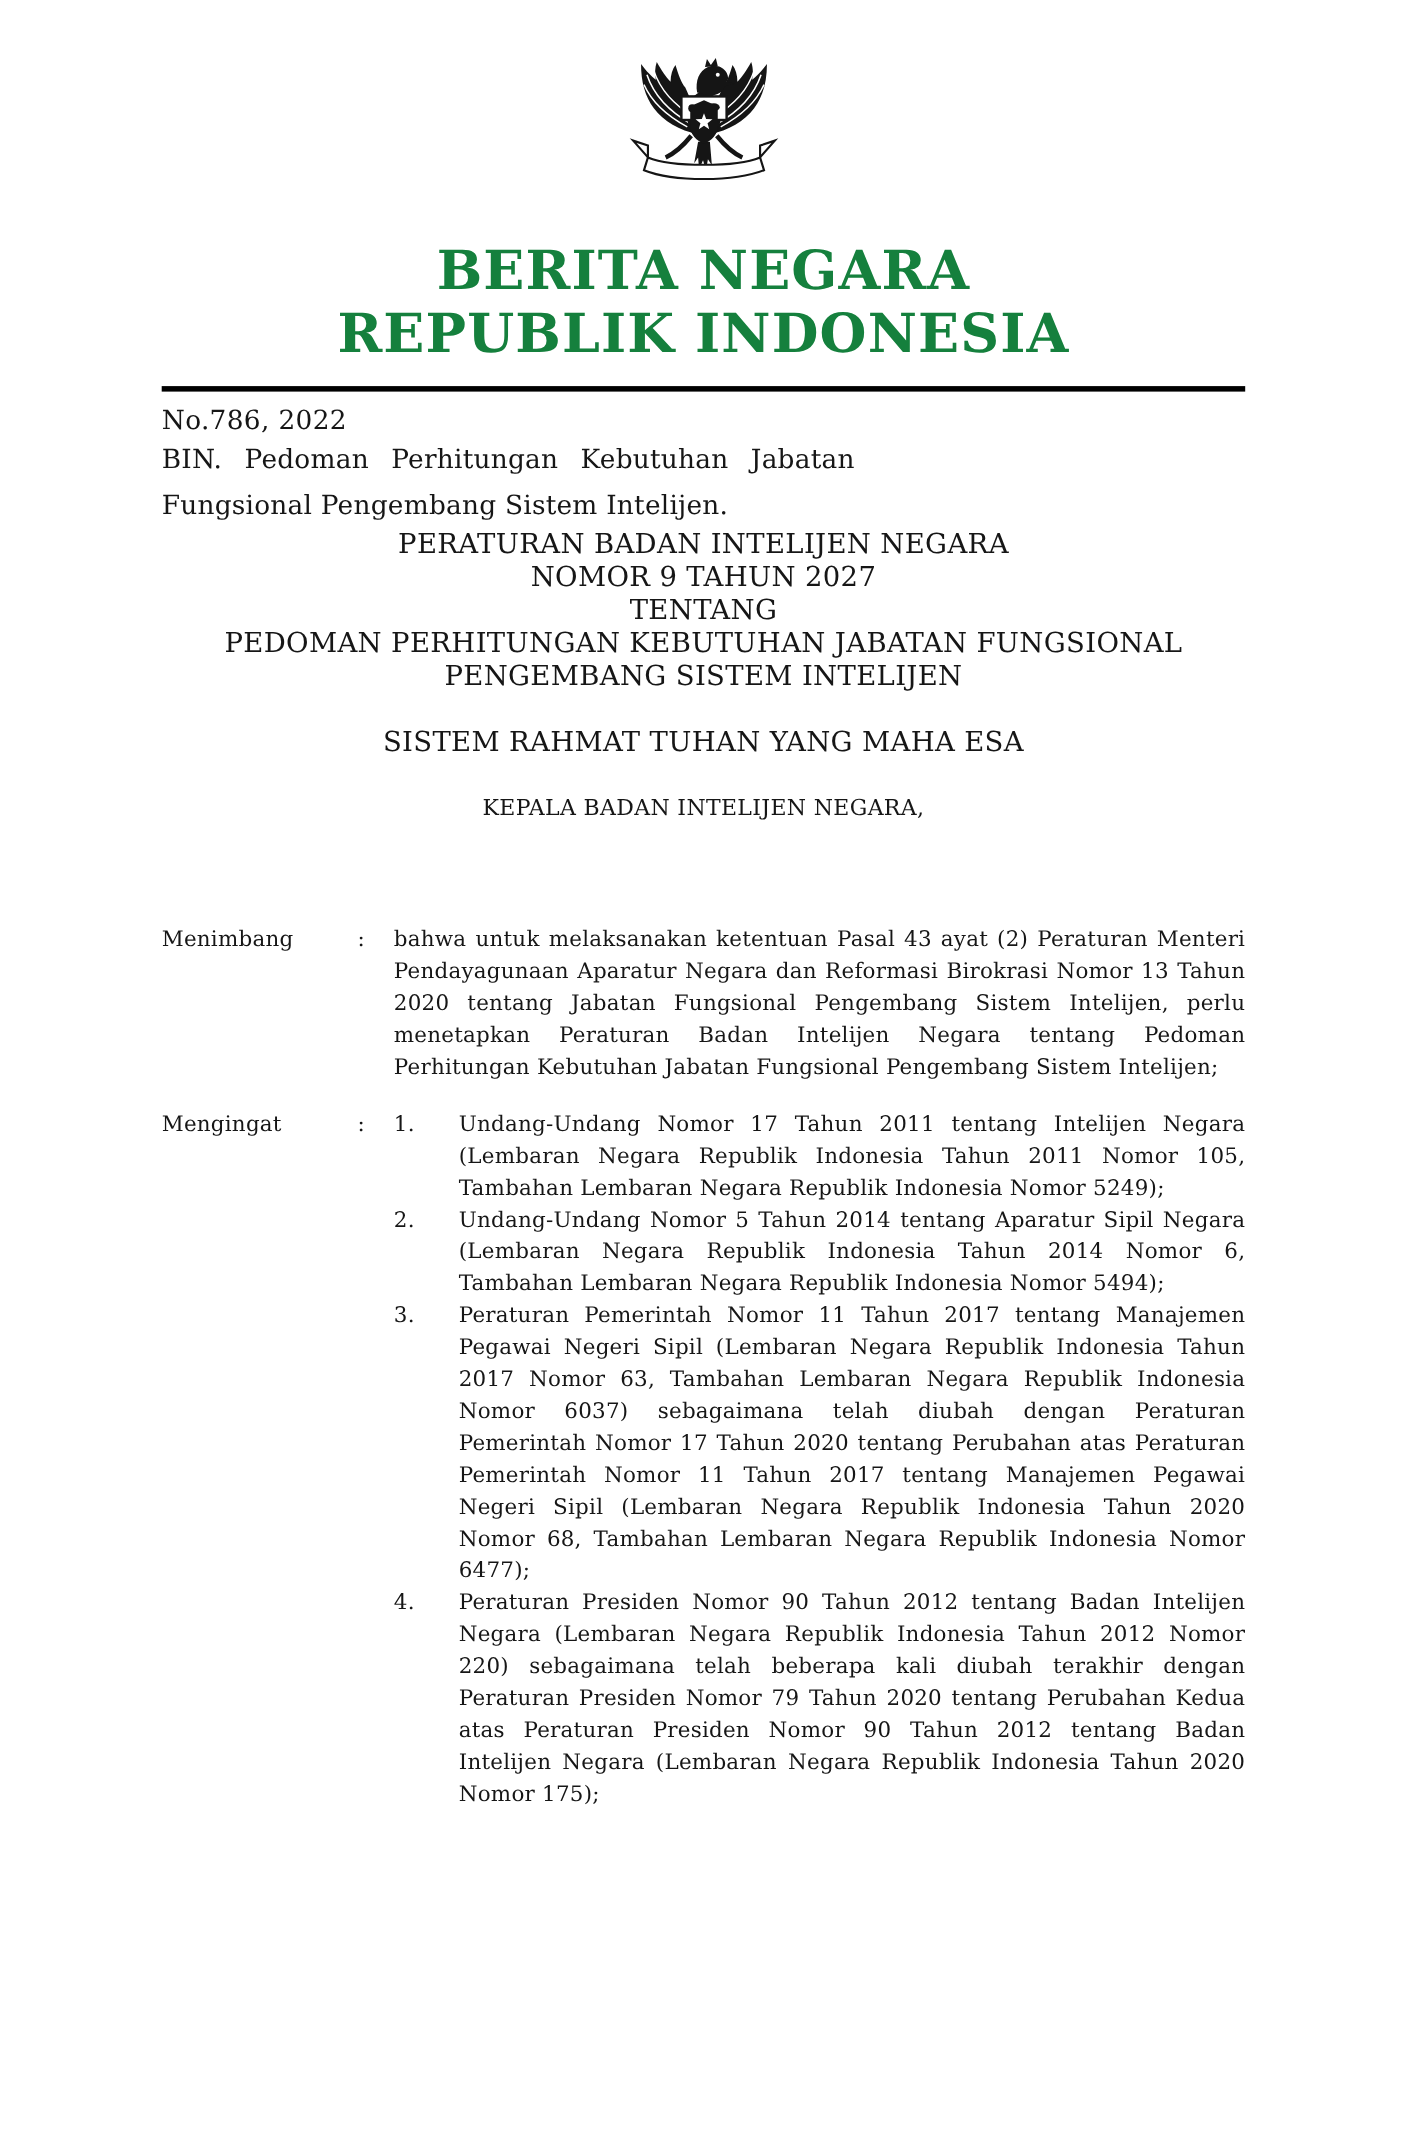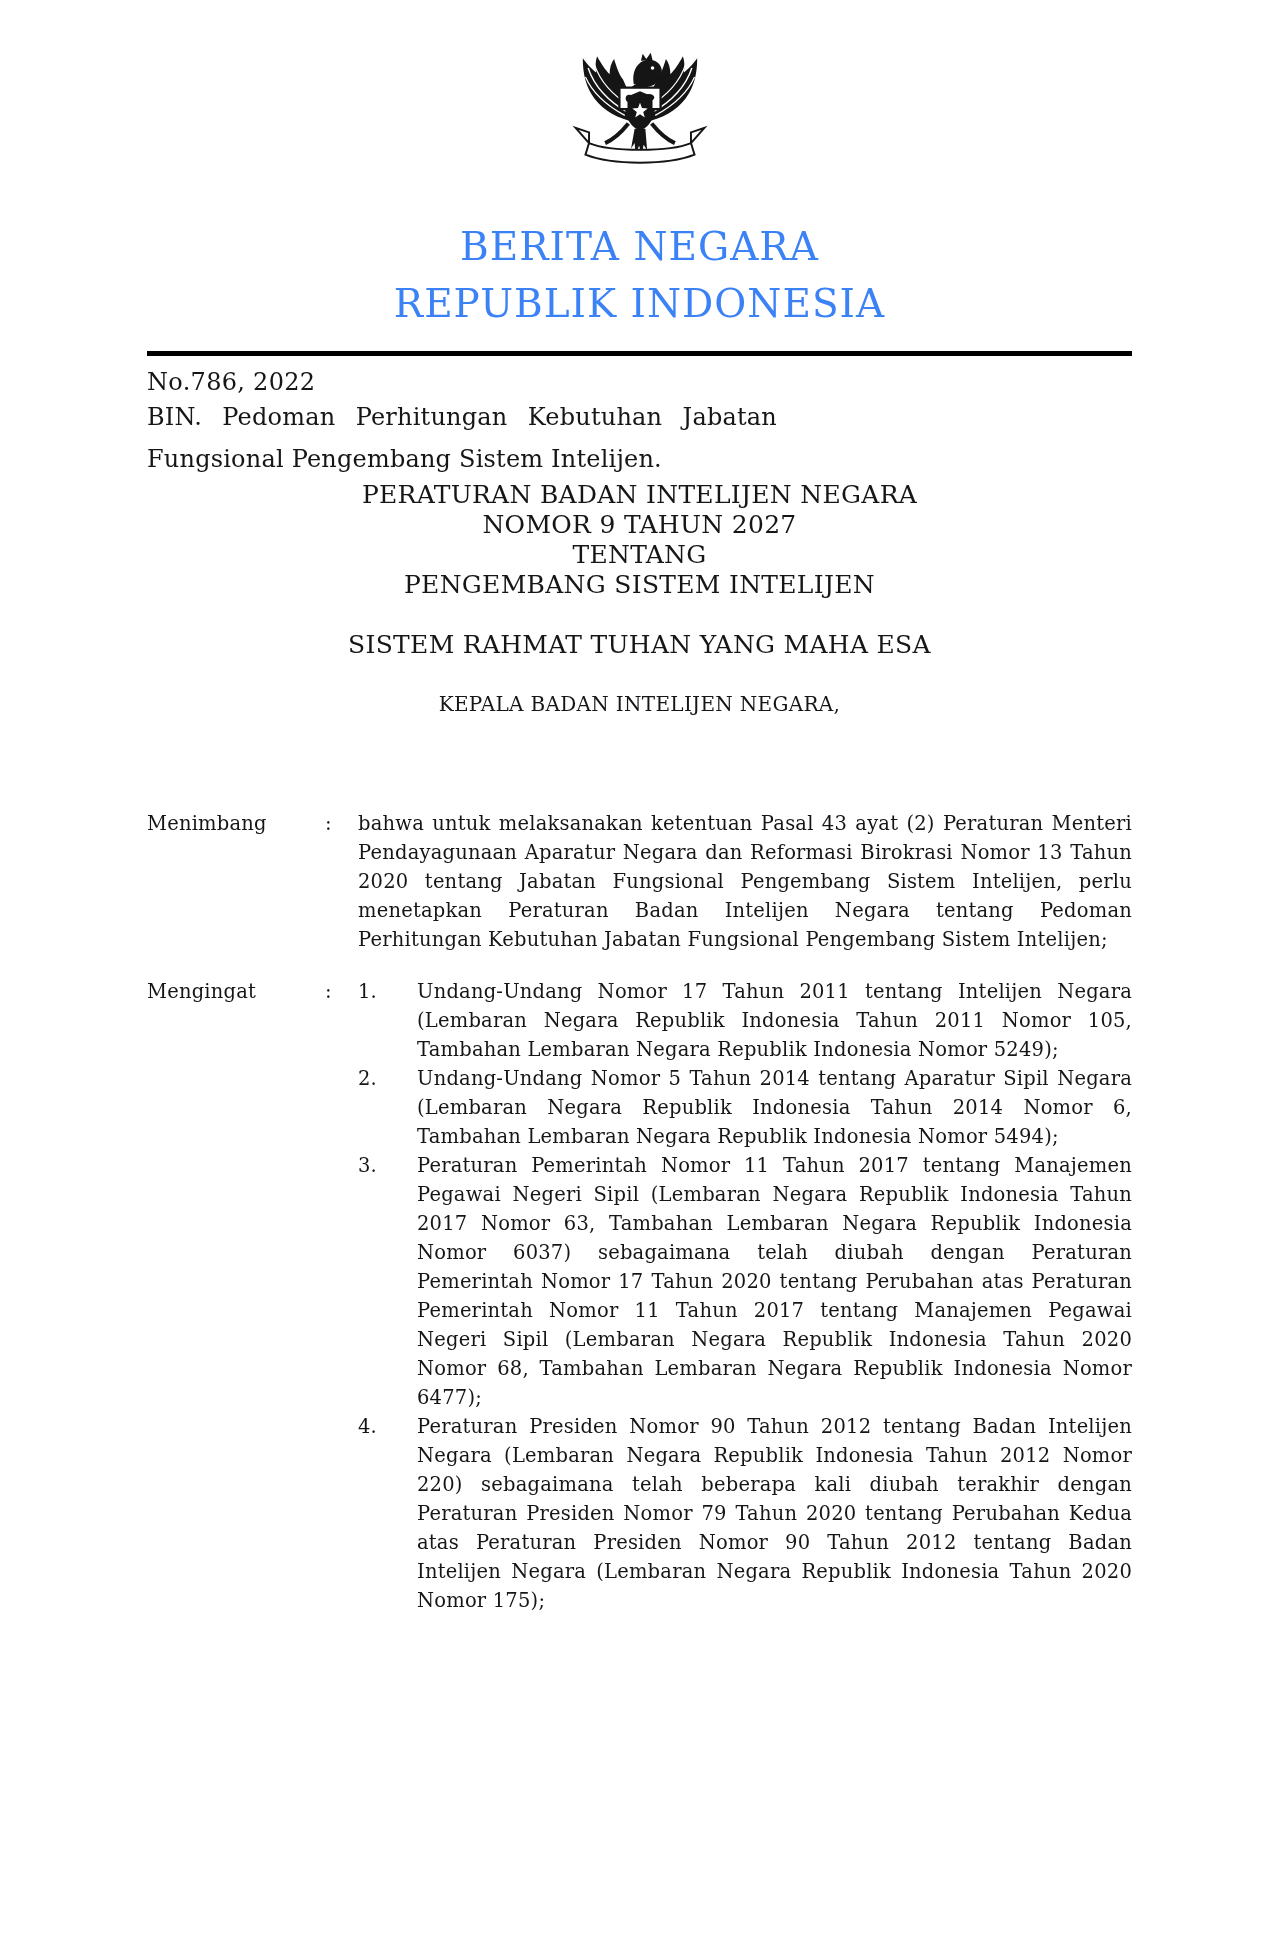--- a/index.html
+++ b/index.html
@@ -11,26 +11,26 @@
     position:relative;
     overflow:hidden;
   }
   .page{position:relative;width:1275px;height:1950px;}
   .content{padding:0 143px 0 147px;}
 
   .emblem-wrap{text-align:center;padding-top:50px;height:122px;}
 
   .masthead-title{
     text-align:center;
-    font-weight:normal;
-    font-size:39px;
+    font-weight:bold;
+    font-size:49px;
     line-height:57px;
     letter-spacing:1px;
     margin-top:46px;
-    color:#3b82f6;
+    color:#15803d;
   }
   .rule{height:5px;background:#000;margin-top:19px;}
 
   .issue-row{
     display:flex;justify-content:space-between;
     margin-top:9px;
     font-size:24px;
     flex-direction:column;
   }
   .issue-number{padding-top:3px;letter-spacing:0.3px;}
@@ -133,20 +133,21 @@
       <div class="issue-row">
         <div class="issue-number">No.786, 2022</div>
         <div class="issue-subject">BIN. Pedoman Perhitungan Kebutuhan Jabatan Fungsional Pengembang Sistem Intelijen.</div>
       </div>
     </header>
 
     <section class="reg-heading">
       <div class="centered-line">PERATURAN BADAN INTELIJEN NEGARA</div>
       <div class="centered-line">NOMOR 9 TAHUN 2027</div>
       <div class="centered-line">TENTANG</div>
+      <div class="centered-line">PEDOMAN PERHITUNGAN KEBUTUHAN JABATAN FUNGSIONAL</div>
       <div class="centered-line">PENGEMBANG SISTEM INTELIJEN</div>
     </section>
 
     <div class="invocation">SISTEM RAHMAT TUHAN YANG MAHA ESA</div>
     <div class="official">KEPALA BADAN INTELIJEN NEGARA,</div>
 
     <section class="clause considerations">
       <div class="clause-label">Menimbang</div>
       <div class="clause-colon">:</div>
       <div class="clause-body">bahwa untuk melaksanakan ketentuan Pasal 43 ayat (2) Peraturan Menteri Pendayagunaan Aparatur Negara dan Reformasi Birokrasi Nomor 13 Tahun 2020 tentang Jabatan Fungsional Pengembang Sistem Intelijen, perlu menetapkan Peraturan Badan Intelijen Negara tentang Pedoman Perhitungan Kebutuhan Jabatan Fungsional Pengembang Sistem Intelijen;</div>

